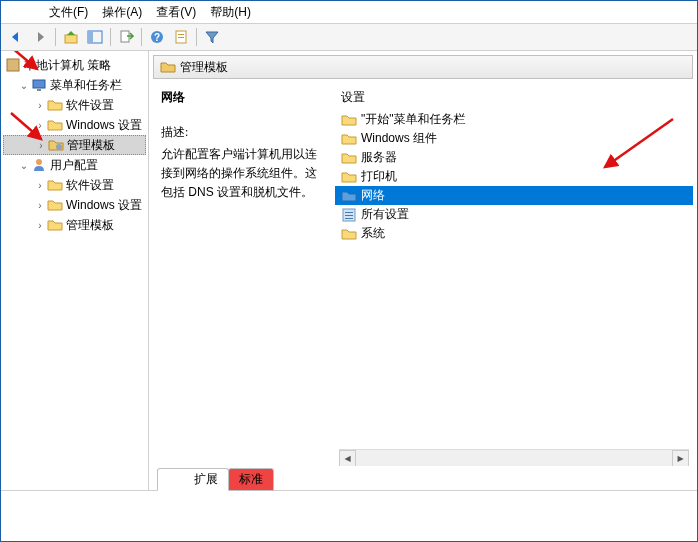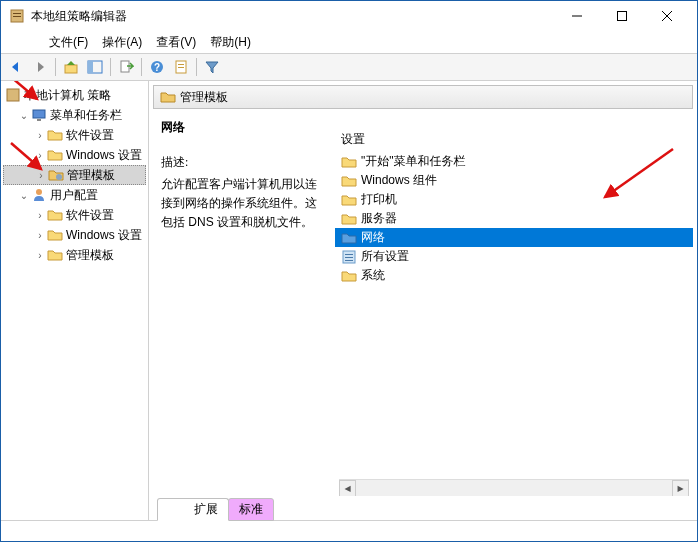--- a/index.html
+++ b/index.html
@@ -34,74 +34,46 @@
     .content-panel { flex: 1; display: flex; flex-direction: column; position: relative; }
     .content-header { height: 24px; background: linear-gradient(#f7f7f7, #e8e8e8); border: 1px solid #c0c0c0; margin: 4px 4px 0 4px; display: flex; align-items: center; padding: 0 6px; }
     .header-icon { width: 16px; height: 16px; margin-right: 4px; }
     .content-body { flex: 1; display: flex; margin: 0 4px; overflow: hidden; justify-content: flex-end; }
     
     .details-col { width: 182px; padding: 10px 8px; font-size: 12px; }
     .details-title { font-weight: bold; margin-bottom: 18px; }
     .details-desc-label { margin-bottom: 4px; font-family: Liberation Serif, serif; }
     .details-desc { line-height: 1.6; }
     
-    .settings-col { flex: 1; padding: 10px 0 0 0; overflow: hidden; display: flex; flex-direction: column; margin-top: 12px; }
+    .settings-col { flex: 1; padding: 10px 0 0 0; overflow: hidden; display: flex; flex-direction: column; }
     .settings-header { font-size: 12px; padding-left: 6px; margin-bottom: 4px; }
     .settings-list { flex: 1; overflow: auto; }
     .settings-item { display: flex; align-items: center; height: 19px; padding: 0 6px; cursor: pointer; }
     .settings-item.selected { background: #0078d7; color: #fff; }
     .item-icon { width: 16px; height: 16px; margin-right: 4px; flex-shrink: 0; }
     .item-label { font-size: 12px; }
     
     .hscroll { height: 17px; background: #f0f0f0; border-top: 1px solid #ddd; display: flex; align-items: center; margin: 0 4px; }
     .hscroll-btn { width: 17px; height: 17px; background: #f0f0f0; border: 1px solid #ccc; display: flex; align-items: center; justify-content: center; font-size: 8px; color: #555; cursor: pointer; }
     .hscroll-track { flex: 1; height: 17px; background: #f0f0f0; }
     
     .tabs { height: 22px; display: flex; align-items: flex-start; padding: 0 8px; margin-top: 2px; }
-    .tab { padding: 2px 10px; border: 1px solid #c0c0c0; border-top-left-radius: 3px; border-top-right-radius: 3px; background: #f0abfc; cursor: pointer; font-size: 12px; margin-right: -1px; }
+    .tab { padding: 2px 10px; border: 1px solid #c0c0c0; border-top-left-radius: 3px; border-top-right-radius: 3px; background: #ef4444; cursor: pointer; font-size: 12px; margin-right: -1px; }
     .tab.active { background: #fff; border-bottom: 1px solid #fff; position: relative; z-index: 1; padding-left: 36px; }
     
     .statusbar { height: 20px; background: #fff; }
     
     .arrow { position: absolute; pointer-events: none; z-index: 100; }
     
     svg { display: block; }
   </style>
 </head>
 <body>
 
 <div class="window">
-  <div class="titlebar">
-    <span class="titlebar-icon">
-      <svg viewBox="0 0 16 16">
-          <rect x="2" y="2" width="12" height="12" fill="#d9b877" stroke="#a07838"></rect>
-          <rect x="4" y="5" width="8" height="1" fill="#6b4a1c"></rect>
-          <rect x="4" y="8" width="8" height="1" fill="#6b4a1c"></rect>
-        </svg>
-    </span>
-    <span class="titlebar-title">本地组策略编辑器</span>
-    <div class="titlebar-controls">
-      <div class="titlebar-btn">
-          <svg width="10" height="10">
-            <line x1="0" y1="5" x2="10" y2="5" stroke="#000" stroke-width="1"></line>
-          </svg>
-        </div>
-      <div class="titlebar-btn">
-          <svg width="10" height="10">
-            <rect x="0.5" y="0.5" width="9" height="9" fill="none" stroke="#000" stroke-width="1"></rect>
-          </svg>
-        </div>
-      <div class="titlebar-btn close">
-          <svg width="10" height="10">
-            <line x1="0" y1="0" x2="10" y2="10" stroke="#000" stroke-width="1"></line>
-            <line x1="10" y1="0" x2="0" y2="10" stroke="#000" stroke-width="1"></line>
-          </svg>
-        </div>
-    </div>
-  </div>
 
   <div class="menubar">
     <div class="menubar-item">文件(F)</div>
     <div class="menubar-item">操作(A)</div>
     <div class="menubar-item">查看(V)</div>
     <div class="menubar-item">帮助(H)</div>
   </div>
 
   <div class="toolbar">
     <div class="toolbar-btn">
@@ -305,29 +277,29 @@
                   </svg>
                 </span>
                 <span class="item-label">Windows 组件</span>
               </div>
               <div class="settings-item">
                 <span class="item-icon">
                   <svg viewBox="0 0 16 16">
                     <path d="M1 4 L6 4 L8 6 L15 6 L15 13 L1 13 Z" fill="#f9d978" stroke="#c89b3a"></path>
                   </svg>
                 </span>
+                <span class="item-label">服务器</span>
+              </div>
+              <div class="settings-item">
+                <span class="item-icon">
+                  <svg viewBox="0 0 16 16">
+                    <path d="M1 4 L6 4 L8 6 L15 6 L15 13 L1 13 Z" fill="#f9d978" stroke="#c89b3a"></path>
+                  </svg>
+                </span>
                 <span class="item-label">打印机</span>
-              </div>
-              <div class="settings-item">
-                <span class="item-icon">
-                  <svg viewBox="0 0 16 16">
-                    <path d="M1 4 L6 4 L8 6 L15 6 L15 13 L1 13 Z" fill="#f9d978" stroke="#c89b3a"></path>
-                  </svg>
-                </span>
-                <span class="item-label">服务器</span>
               </div>
               <div class="settings-item selected">
                 <span class="item-icon">
                   <svg viewBox="0 0 16 16">
                     <path d="M1 4 L6 4 L8 6 L15 6 L15 13 L1 13 Z" fill="#5aa0e0" stroke="#2a6aa9"></path>
                   </svg>
                 </span>
                 <span class="item-label">网络</span>
               </div>
               <div class="settings-item">

